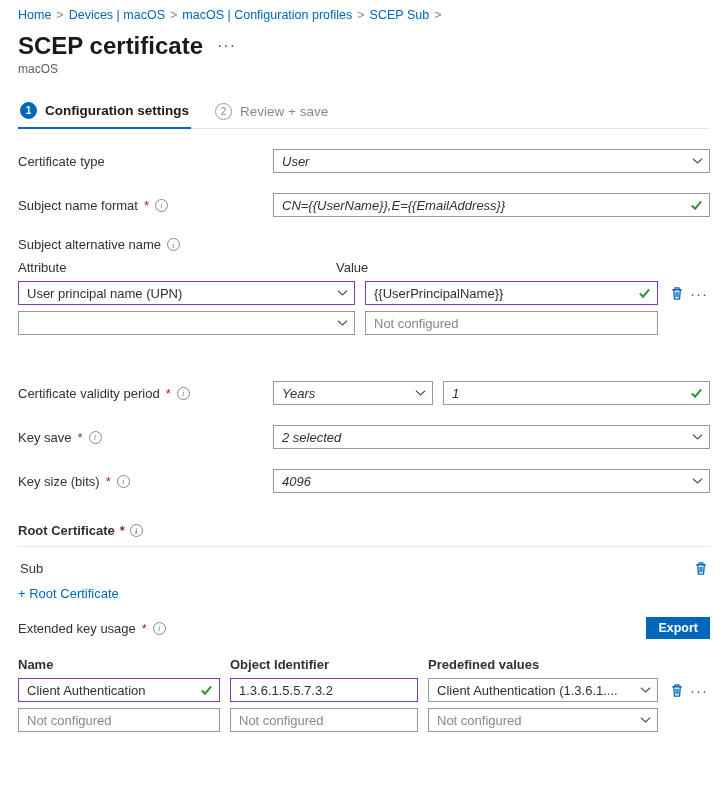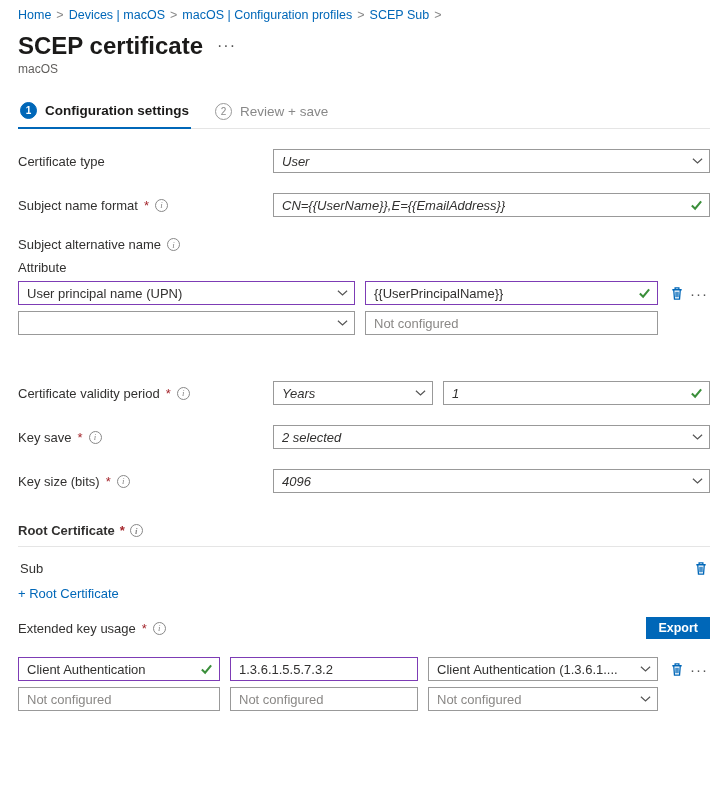--- a/index.html
+++ b/index.html
@@ -204,20 +204,21 @@
   </div>
 </div>
 
 <div class="section-label">
   <span>Subject alternative name</span>
   <span class="info-icon">i</span>
 </div>
 <div class="san-table">
   <div class="san-head">
     <div class="san-col-attr">Attribute</div>
+    <div class="san-col-val">Value</div>
   </div>
   <div class="san-row">
     <div class="select validated">
       <span>User principal name (UPN)</span>
       <span class="chev">
           <svg viewBox="0 0 12 12">
             <path d="M1 3.5 L6 8 L11 3.5" fill="none" stroke="#555" stroke-width="1.3"></path>
           </svg>
         </span>
     </div>
@@ -340,20 +341,25 @@
 <div class="eku-header">
   <div class="section-label" style="margin-bottom:0">
     <span>Extended key usage</span>
     <span class="req">*</span>
     <span class="info-icon">i</span>
   </div>
   <button class="export-btn">Export</button>
 </div>
 
 <div class="eku-table">
+  <div class="eku-head">
+    <div class="eku-col-name">Name</div>
+    <div class="eku-col-oid">Object Identifier</div>
+    <div class="eku-col-pv">Predefined values</div>
+  </div>
   <div class="eku-row">
     <div class="input-box validated box-name ro">
       <span class="txt">Client Authentication</span>
       <span class="check-ic">
           <svg viewBox="0 0 14 14">
             <path d="M2 7.5 L5.5 11 L12 3"></path>
           </svg>
         </span>
     </div>
     <div class="input-box validated box-oid ro">

